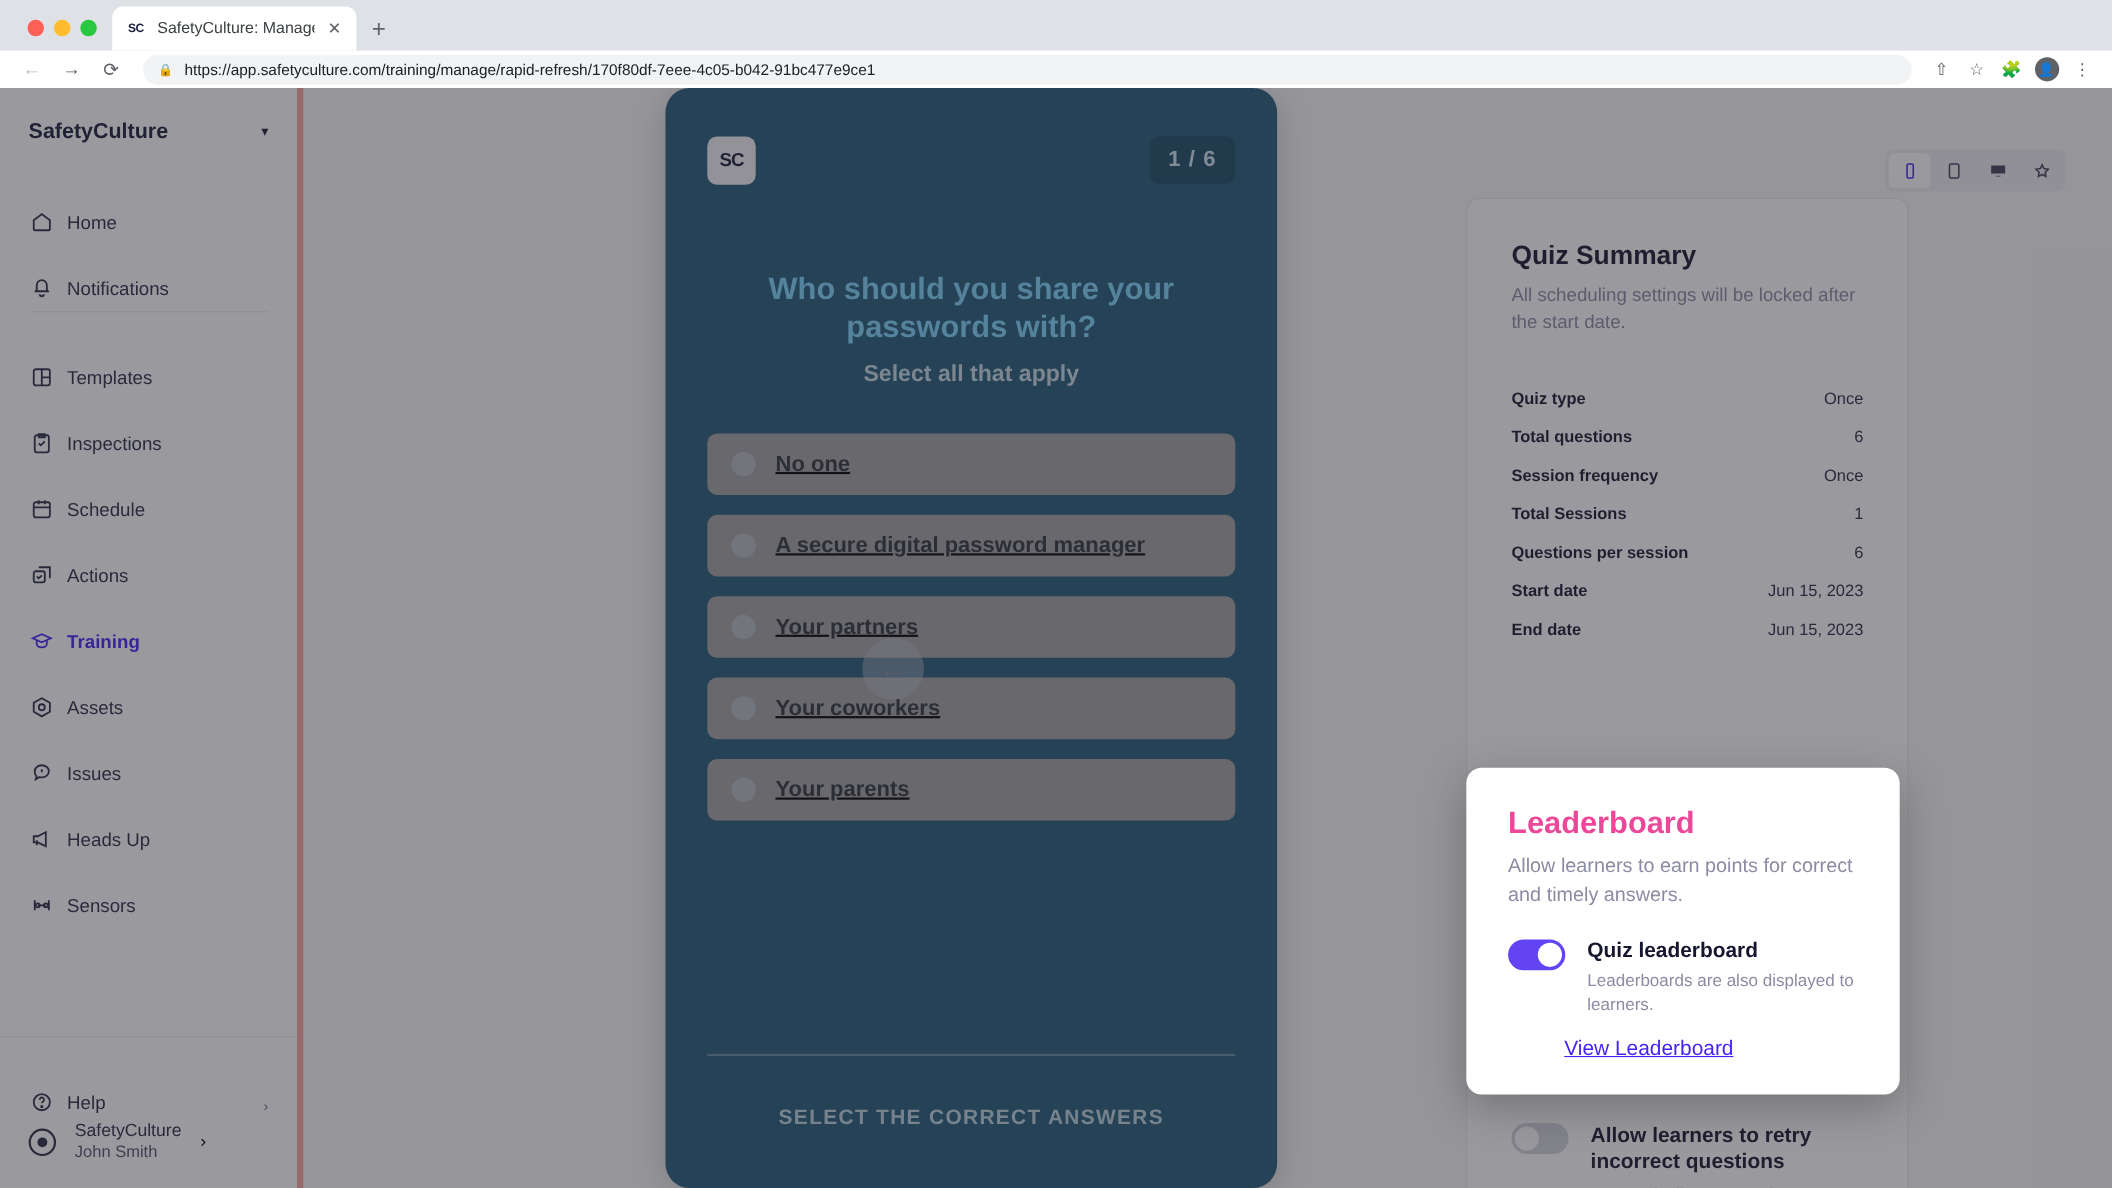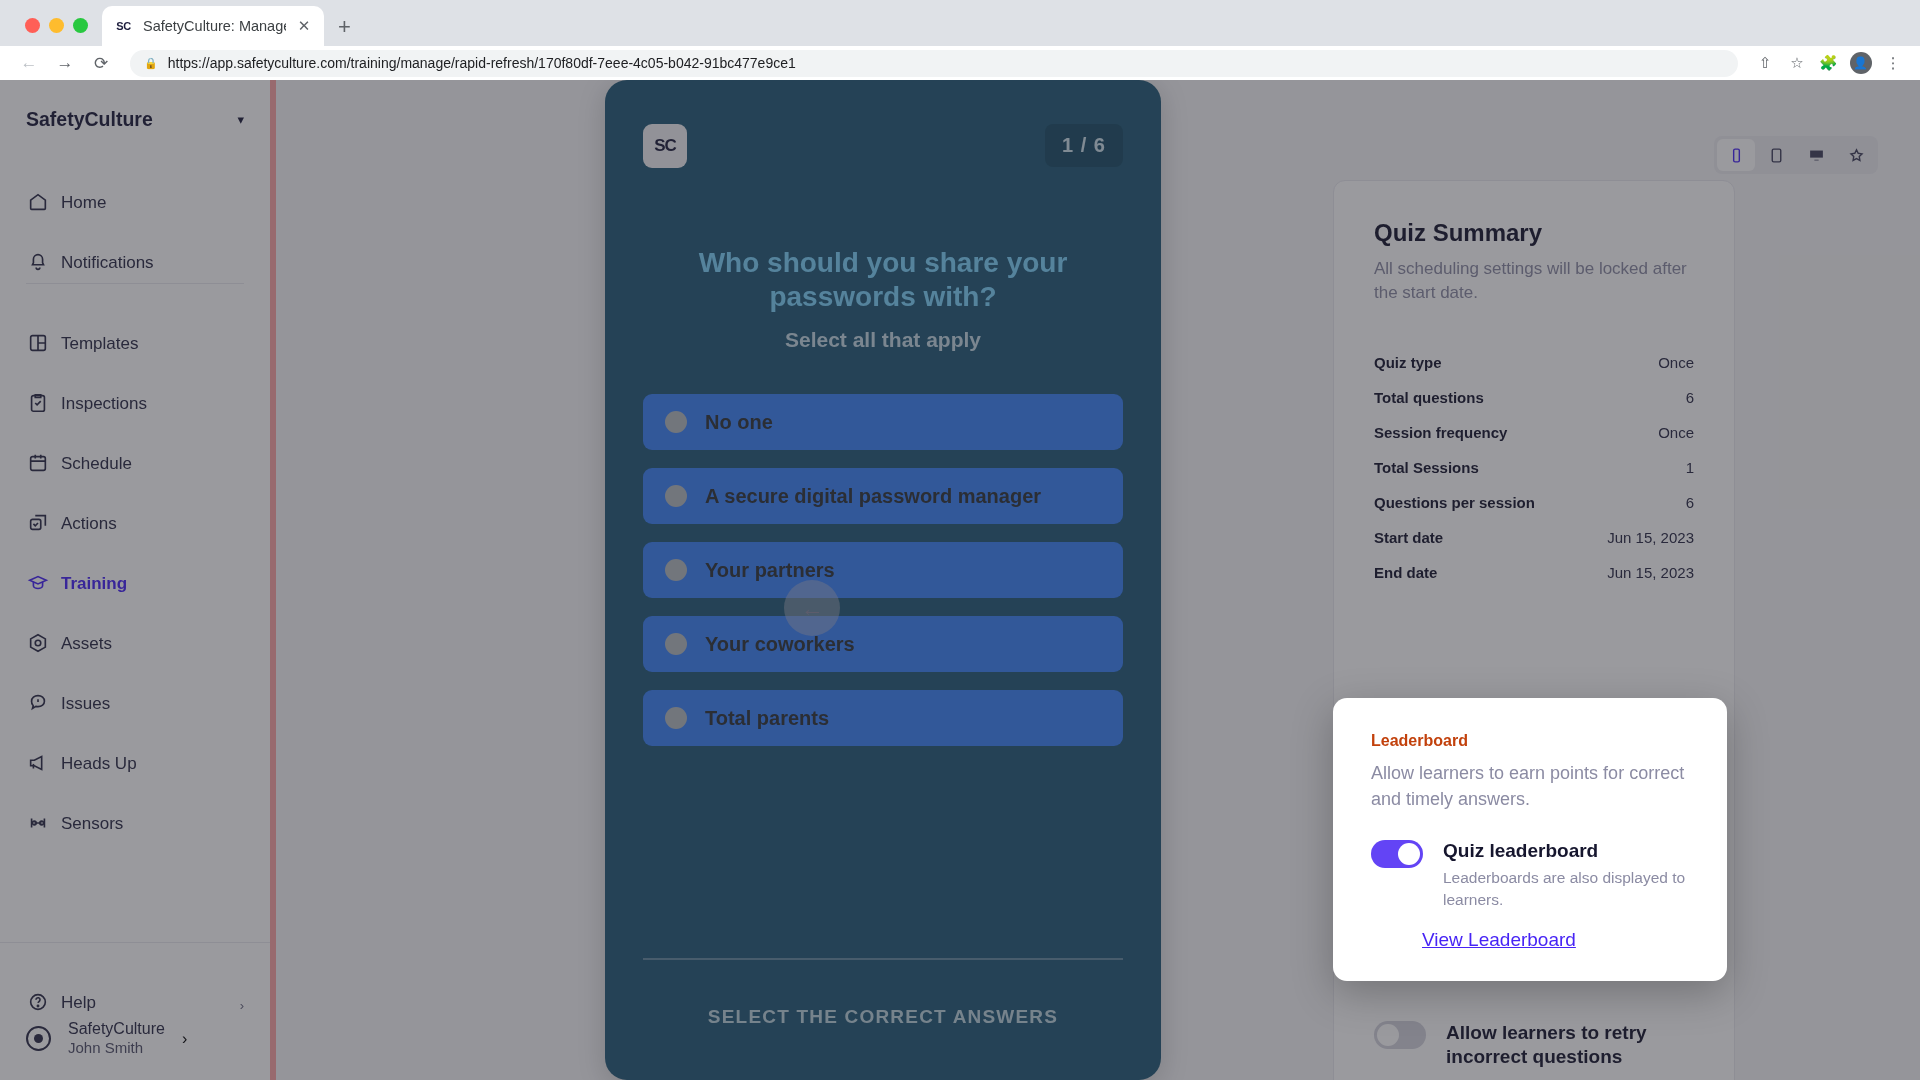--- a/index.html
+++ b/index.html
@@ -202,24 +202,24 @@
     font-size: 28px; font-weight: 700; line-height: 1.22;
     color: #7dd3fc;
   }
   .qc-sub {
     margin-top: 14px; text-align: center;
     font-size: 21px; font-weight: 600; color: #c4d9e4;
   }
 
   .options { margin-top: 42px; display: flex; flex-direction: column; gap: 18px; }
   .option {
-    background: #3b82f6; border-radius: 9px;
+    background: #a3a3a3; border-radius: 9px;
     min-height: 56px;
     display: flex; align-items: center; gap: 18px;
-    padding: 12px 22px; cursor: pointer;
+    padding: 12px 22px; cursor: pointer; text-decoration: underline;
   }
   .opt-radio {
     width: 22px; height: 22px; border-radius: 50%;
     background: #b4bbbf; flex-shrink: 0;
   }
   .opt-label { font-size: 20px; font-weight: 700; color: #2e3338; line-height: 1.22; }
 
   .qc-footer { margin-top: auto; padding-bottom: 52px; }
   .qc-divider { height: 2px; background: rgba(255,255,255,.3); margin-bottom: 46px; }
   .qc-cta {
@@ -285,21 +285,21 @@
   
   .popover {
     position: absolute; left: 1333px; top: 618px;
     width: 394px;
     background: #ffffff;
     border-radius: 14px;
     box-shadow: 0 12px 40px rgba(0,0,0,.25);
     padding: 34px 38px 30px 38px;
     z-index: 500;
   }
-  .pop-title { font-size: 16px; font-weight: 700; color: #c2410c; }
+  .pop-title { font-size: 28px; font-weight: 700; color: #ec4899; }
   .pop-desc { margin-top: 10px; font-size: 18px; color: #8b8ba3; line-height: 1.45; }
   .pop-setting { margin-top: 28px; display: flex; gap: 20px; }
   .pop-set-title { font-size: 19px; font-weight: 700; color: #16162e; }
   .pop-set-desc { margin-top: 5px; font-size: 15.5px; color: #8b8ba3; line-height: 1.4; }
   .pop-link {
     display: inline-block; margin-top: 18px; margin-left: 51px;
     font-size: 19px; color: #4724f5;
     text-decoration: underline; cursor: pointer;
   }
 </style>
@@ -528,21 +528,21 @@
         <div class="option">
           <span class="opt-radio"></span>
           <span class="opt-label">Your partners</span>
         </div>
         <div class="option">
           <span class="opt-radio"></span>
           <span class="opt-label">Your coworkers</span>
         </div>
         <div class="option">
           <span class="opt-radio"></span>
-          <span class="opt-label">Total parents</span>
+          <span class="opt-label">Your parents</span>
         </div>
       </div>
 
       <div class="qc-footer">
         <div class="qc-divider"></div>
         <div class="qc-cta">SELECT THE CORRECT ANSWERS</div>
       </div>
     </div>
 
     <div class="nav-arrow prev">←</div>

